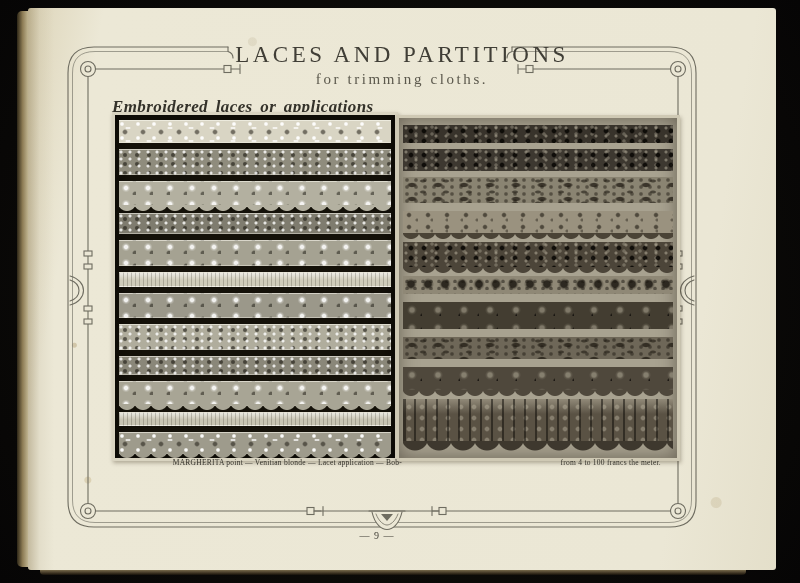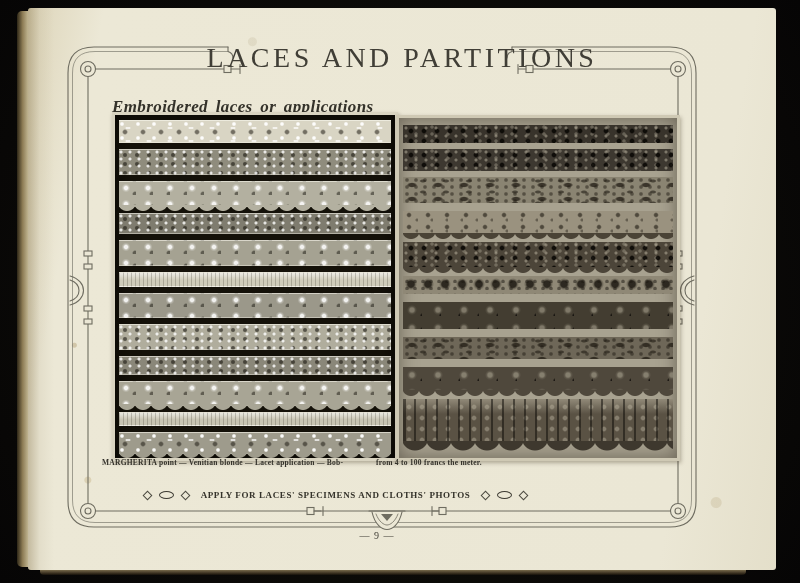--- a/index.html
+++ b/index.html
@@ -33,21 +33,21 @@
   .page::before{ 
     content:"";position:absolute;left:0;top:0;bottom:0;width:26px;
     background:linear-gradient(90deg,rgba(120,100,55,.35),rgba(120,100,55,.08) 45%,transparent);
     border-radius:3px 0 0 3px;pointer-events:none;
   }
   .border-svg{position:absolute;inset:0;pointer-events:none;}
 
   
   .page-title{
     position:absolute;left:104px;width:540px;top:34px;text-align:center;
-    font-size:28px;letter-spacing:3.5px;color:#403e36;font-weight:400;
+    font-size:23px;letter-spacing:3.5px;color:#403e36;font-weight:400;
   }
   .page-subtitle{
     position:absolute;left:104px;width:540px;top:63px;text-align:center;
     font-size:15px;letter-spacing:2.6px;color:#5b584c;
   }
   .panel-heading{
     position:absolute;top:89px;text-align:left;
     font-style:italic;font-weight:700;font-size:17px;letter-spacing:.4px;
     word-spacing:3px;color:#34322a;
   }
@@ -119,22 +119,22 @@
     background-size:16px 7px;background-repeat:repeat-x;
   }
   .big::after{
     bottom:-10px;height:11px;
     background-image:radial-gradient(circle at 12px -4px, var(--sc) 13px, transparent 14px);
     background-size:24px 11px;
   }
 
   
   .caption{
-    position:absolute;top:450px;text-align:left;
-    font-size:7.5px;font-weight:700;letter-spacing:.25px;line-height:1.3;color:#33312a;
+    position:absolute;top:450px;text-align:right;
+    font-size:7.5px;font-weight:400;letter-spacing:.25px;line-height:1.3;color:#33312a;
   }
   .caption-left{left:74px;width:300px;}
   .caption-right{left:348px;width:285px;}
   .caption span{display:block;}
   .note-line{
     position:absolute;left:67px;width:545px;top:470px;text-align:center;
     font-size:8.5px;color:#3a382f;letter-spacing:.2px;
   }
   .note-label{font-style:italic;font-weight:700;}
   .apply-line{
@@ -212,20 +212,21 @@
       <path d="M411,503 h-7 M404,498.5 v9"></path>
 
       <path d="M341,503 H377"></path>
       <path d="M344,504 C347,517 354,521.5 359,521.5 C364,521.5 371,517 374,504" fill="#ebe7d5"></path>
       <path d="M348,506 C351,514 356,517 359,517 C362,517 367,514 370,506" stroke-width="0.8"></path>
       <path d="M353,506 L365,506 L359,513 Z" fill="#6e6c60" stroke="none"></path>
     </g>
   </svg>
 
   <div class="page-title">LACES AND PARTITIONS</div>
+  <div class="page-subtitle">for trimming cloths.</div>
 
   <div class="panel-heading heading-left">Embroidered laces or applications on tull.</div>
 
   <div class="photo photo-left" style="background: rgb(217, 212, 193);">
     <div class="photo-field" style="background: rgb(20, 17, 9);">
         <div class="strip p-vine" style="top: 5px; height: 21px; background-color: rgb(217, 213, 196); --sc: #d9d5c4;"></div>
         <div class="strip p-dense" style="top: 34px; height: 24px; background-color: rgb(143, 140, 125); --sc: #8f8c7d;"></div>
         <div class="strip p-floral sc" style="top: 66px; height: 24px; background-color: rgb(179, 176, 160); --sc: #b3b0a0;"></div>
         <div class="strip p-dense" style="top: 98px; height: 19px; background-color: rgb(127, 124, 111); --sc: #7f7c6f;"></div>
         <div class="strip p-floral" style="top: 125px; height: 24px; background-color: rgb(165, 162, 146); --sc: #a5a292;"></div>
@@ -254,24 +255,15 @@
   </div>
 
   <div class="caption caption-left">
     <span>MARGHERITA point — Venitian blonde — Lacet application — Bob-</span>
   </div>
   <div class="caption caption-right">
     <span>from 4 to 100 francs the meter.</span>
   </div>
 
 
-  <div class="apply-line">
-    <span class="orn-diamond"></span>
-    <span class="orn-pill"></span>
-    <span class="orn-diamond"></span>
-    <span class="apply-text">APPLY FOR LACES' SPECIMENS AND CLOTHS' PHOTOS</span>
-    <span class="orn-diamond"></span>
-    <span class="orn-pill"></span>
-    <span class="orn-diamond"></span>
-  </div>
 
   <div class="page-number">— 9 —</div>
 </div>
 
 </body></html>

